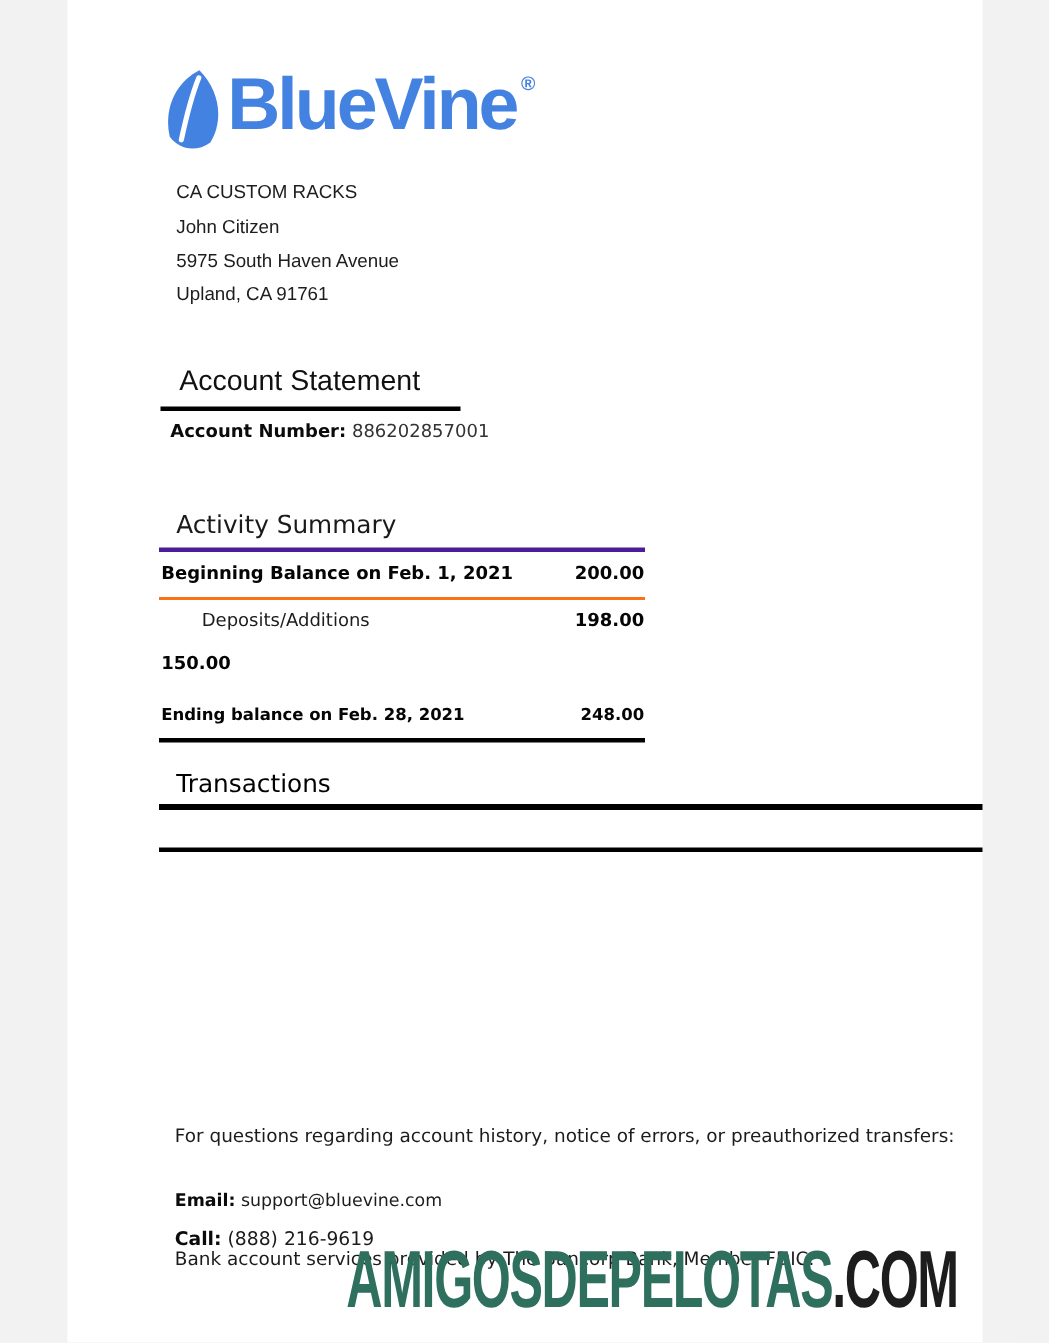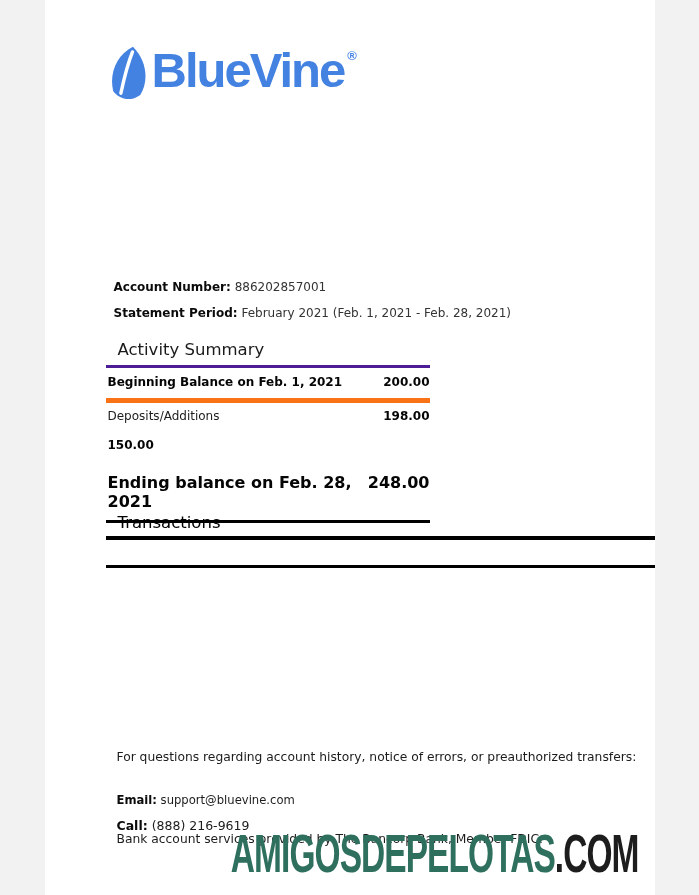--- a/index.html
+++ b/index.html
@@ -56,24 +56,24 @@
     font-size: 16.5px; color: #1a1a1a;
     border-bottom: 3px solid #4c1d95;
     padding: 0 0 6px 12px;
   }
   .summary-h { position: absolute; left: 61px; top: 340px; width: 312px; }
   .summary-table { position: absolute; left: 61px; top: 366px; width: 324px;
     border-bottom: 3.5px solid #000; padding-bottom: 9px; }
   .sum-row { display: flex; justify-content: space-between; font-size: 12px; }
   .sum-row .v { font-weight: bold; color: #050505; }
   .sum-row-0 { font-weight: bold; color: #050505; padding: 9px 0 9px 2px;
-    border-bottom: 5px solid #f97316; }
-  .sum-row-1 { padding: 6px 0 0 2px; height: 29px; }
+    border-bottom: 2px solid #f97316; }
+  .sum-row-1 { padding: 6px 0 0 2px; height: 29px; margin-left: 27px; }
   .sum-row-2 { padding: 0 0 0 2px; height: 35px; }
-  .sum-row-3 { font-weight: bold; color: #050505; font-size: 16px; padding-left: 2px; }
+  .sum-row-3 { font-weight: bold; color: #050505; font-size: 11px; padding-left: 2px; }
 
   
   .trans-h { position: absolute; left: 73px; top: 513px; font-size: 16.5px; color:#000000; }
   .t-line-top { position: absolute; left: 61px; top: 536px; width: 588px; height: 3.5px; background: #000; }
   .t-headers { position: absolute; left: 62px; top: 546px; width: 586px;
     display: flex; font-weight: bold; font-size: 12.5px; color: #050505; }
   .t-col-date { width: 137px; }
   .t-col-desc { flex: 1; }
   .t-col-amt  { text-align: right; }
   .t-line-bot { position: absolute; left: 61px; top: 565px; width: 587px; height: 3px; background: #000; }
@@ -109,28 +109,31 @@
 
   <div class="logo-row">
     <svg class="leaf" viewBox="0 0 100 130" aria-hidden="true">
       <path d="M58,4 C88,34 97,80 75,116 C52,133 25,126 12,107 C2,63 22,22 58,4 Z" fill="#4482e2"></path>
       <path d="M30,112 C36,84 44,48 57,16" stroke="#ffffff" stroke-width="8" fill="none" stroke-linecap="round"></path>
     </svg>
     <span class="logo-text">BlueVine</span>
     <span class="reg-mark">®</span>
   </div>
 
+  <div class="address">
+    <div>CA CUSTOM RACKS</div>
+    <div>John Citizen</div>
+    <div>5975 South Haven Avenue</div>
+    <div>Upland, CA 91761</div>
+  </div>
 
+  <div class="doc-title">Account Statement</div>
   <div class="meta-line meta-acct">
     <b>Account Number:</b>
     <span>886202857001</span>
-  </div>
-  <div class="meta-line meta-period">
-    <b>Statement Period:</b>
-    <span>February 2021 (Feb. 1, 2021 - Feb. 28, 2021)</span>
   </div>
 
   <div class="section-h summary-h">Activity Summary</div>
   <div class="summary-table">
     <div class="sum-row sum-row-0">
       <span>Beginning Balance on Feb. 1, 2021</span>
       <span class="v">200.00</span>
     </div>
     <div class="sum-row sum-row-1">
       <span>Deposits/Additions</span>

